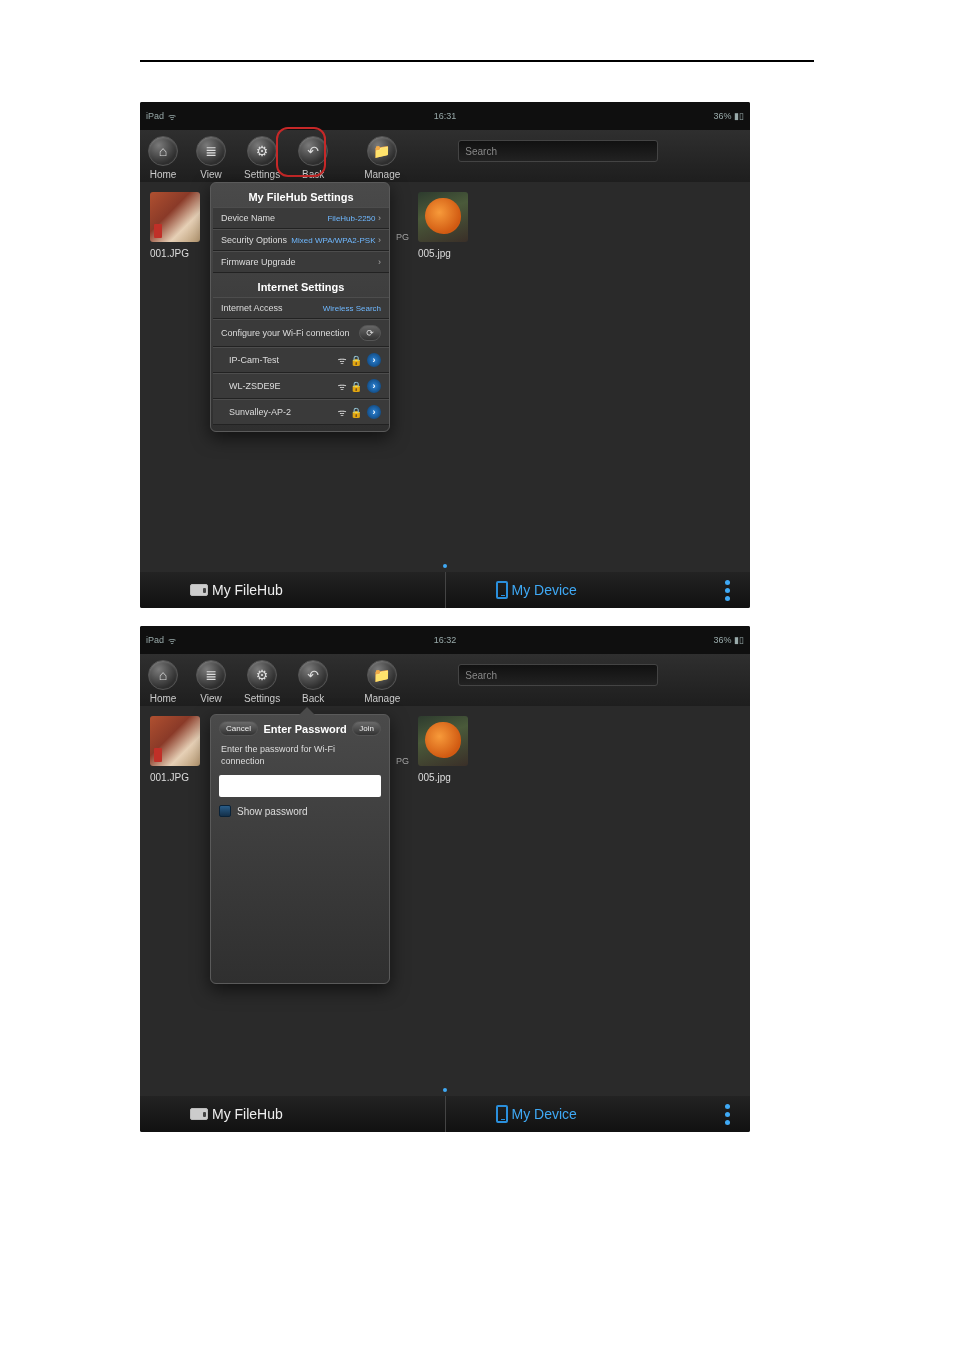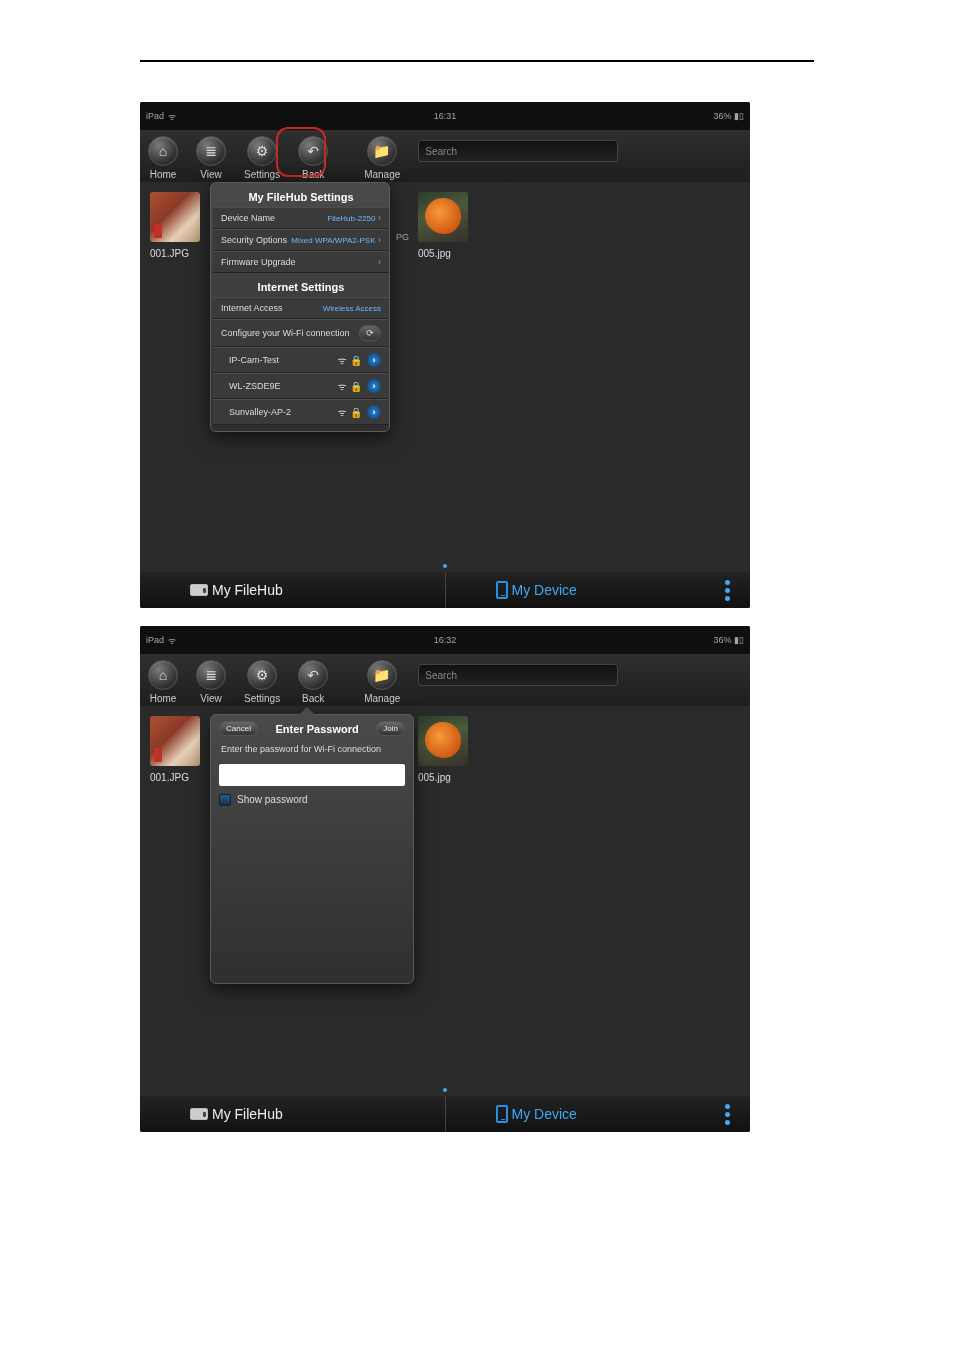--- a/index.html
+++ b/index.html
@@ -8,21 +8,21 @@
   .rule { border-top: 2px solid #000; margin-bottom: 40px; }
   .shot { width: 610px; background: #1b1b1b; color: #ddd; font-size: 10px; border-radius: 2px; overflow: hidden; margin-bottom: 18px; position: relative; }
   .statusbar { display: flex; align-items: center; height: 28px; padding: 0 6px; background: #0f0f0f; color: #9aa; font-size: 9px; }
   .sb-left { flex: 0 0 100px; display:flex; gap:4px; align-items:center;}
   .sb-center { flex: 1; text-align: center; }
   .sb-right { flex: 0 0 100px; text-align: right; }
   .toolbar { display: flex; align-items: flex-start; padding: 6px 8px 2px 8px; background: linear-gradient(#2f2f2f,#1e1e1e); gap: 18px; }
   .tbtn { display: flex; flex-direction: column; align-items: center; gap: 3px; }
   .tbtn .circ { width: 30px; height: 30px; border-radius: 50%; background: radial-gradient(circle at 35% 30%, #7a7a7a, #2e2e2e 70%); display:flex; align-items:center; justify-content:center; color:#ddd; font-size:14px; border:1px solid #555; box-shadow: inset 0 1px 2px rgba(255,255,255,.2);}
   .tbtn .lbl { font-size: 10px; color: #ccc; }
-  .searchwrap { flex:1; display:flex; align-items:center; padding-top:4px;}
+  .searchwrap { margin-left: 40px; flex:1; display:flex; align-items:center; padding-top:4px;}
   .searchbox { flex:1; max-width:200px; height: 22px; background: linear-gradient(#111,#222); border:1px solid #444; border-radius:3px; padding:0 6px; color:#888; font-size:10px; display:flex; align-items:center;}
   .content { position: relative; height: 390px; background: #2a2a2a; }
   .content2 { height: 390px; }
   .thumbs { position:absolute; top:10px; left:10px; display:flex; gap:26px; }
   .thumb { display:flex; flex-direction:column; align-items:flex-start; gap:6px;}
   .thumb .img { width:50px; height:50px; border-radius:3px; }
   .thumb .cap { font-size:10px; color:#ddd;}
   .img1 { background: linear-gradient(135deg,#b05030 0%, #8a3a28 40%, #e6d0b6 70%, #b2956e 100%); position:relative;}
   .img1::after{content:"";position:absolute;left:4px;bottom:4px;width:8px;height:14px;background:#c03028;border-radius:1px;}
   .img3 { background: linear-gradient(160deg,#2d3b2e 0%, #4a5a3a 40%, #3a2f28 100%); position:relative;}
@@ -44,21 +44,21 @@
   .half { flex:1; display:flex; align-items:center; gap:4px; padding:0 14px 0 50px; color:#eee; font-size:14px;}
   .half.right{color:#3fa9f5;}
   .sep { width:1px; background:#444;}
   .hdd{width:18px;height:12px;border:1px solid #bbb;border-radius:2px;background:#ccc;position:relative;}
   .hdd::after{content:"";position:absolute;right:1px;top:3px;width:3px;height:5px;background:#444;border-radius:1px;}
   .dev{width:12px;height:18px;border:2px solid #2a8fdc;border-radius:2px;background:transparent;position:relative;}
   .dev::after{content:"";position:absolute;left:3px;bottom:1px;width:4px;height:1px;background:#2a8fdc;}
   .dots{display:flex;flex-direction:column;gap:3px;margin-left:auto;margin-right:6px;}
   .dots span{width:5px;height:5px;background:#3fa9f5;border-radius:50%;}
   
-  .popover { position:absolute; top:8px; left:70px; width:204px; height:270px; background: linear-gradient(#4a4a4a,#2f2f2f); border:1px solid #5a5a5a; border-radius:6px; box-shadow:0 6px 18px rgba(0,0,0,.6); padding:6px 8px;}
+  .popover { position:absolute; top:8px; left:70px; width:180px; height:270px; background: linear-gradient(#4a4a4a,#2f2f2f); border:1px solid #5a5a5a; border-radius:6px; box-shadow:0 6px 18px rgba(0,0,0,.6); padding:6px 8px;}
   .popover .hdr{display:flex;align-items:center;justify-content:space-between;margin-bottom:8px;}
   .pbtn{padding:2px 8px;border-radius:10px;background:linear-gradient(#6a6a6a,#333);border:1px solid #555;color:#eee;font-size:9px;}
   .pbtn.sm{padding:2px 6px;font-size:8px;}
   .ptitle{font-size:11px;font-weight:bold;color:#fff;}
   .pmsg{font-size:9px;color:#ddd;margin:6px 2px 8px 2px;line-height:1.3;}
   .pinput{width:100%;height:22px;background:#fff;border:none;border-radius:2px;}
   .pchk{display:flex;align-items:center;gap:6px;margin-top:8px;font-size:10px;color:#ddd;}
   .pchk .box{width:12px;height:12px;background:linear-gradient(#2a5d88,#13304a);border-radius:2px;border:1px solid #0a2238;}
   .pointer{position:absolute;top:-8px;left:88px;width:0;height:0;border-left:8px solid transparent;border-right:8px solid transparent;border-bottom:8px solid #4a4a4a;}
   .pg-suffix{position:absolute;left:256px;top:50px;font-size:9px;color:#aaa;}
@@ -147,21 +147,21 @@
           <span>Security Options</span>
           <span><span class="val">Mixed WPA/WPA2-PSK</span> <span class="chev">›</span></span>
         </div>
         <div class="row">
           <span>Firmware Upgrade</span>
           <span class="chev">›</span>
         </div>
         <div class="subhead">Internet Settings</div>
         <div class="row">
           <span>Internet Access</span>
-          <span class="val">Wireless Access</span>
+          <span class="val">Wireless Search</span>
         </div>
         <div class="row">
           <span>Configure your Wi-Fi connection</span>
           <span class="pillbtn">⟳</span>
         </div>
         <div class="wifi-row">
           <span class="nm">IP-Cam-Test</span>
           <span class="ic">ᯤ</span>
           <span class="ic">🔒</span>
           <span class="det">›</span>

